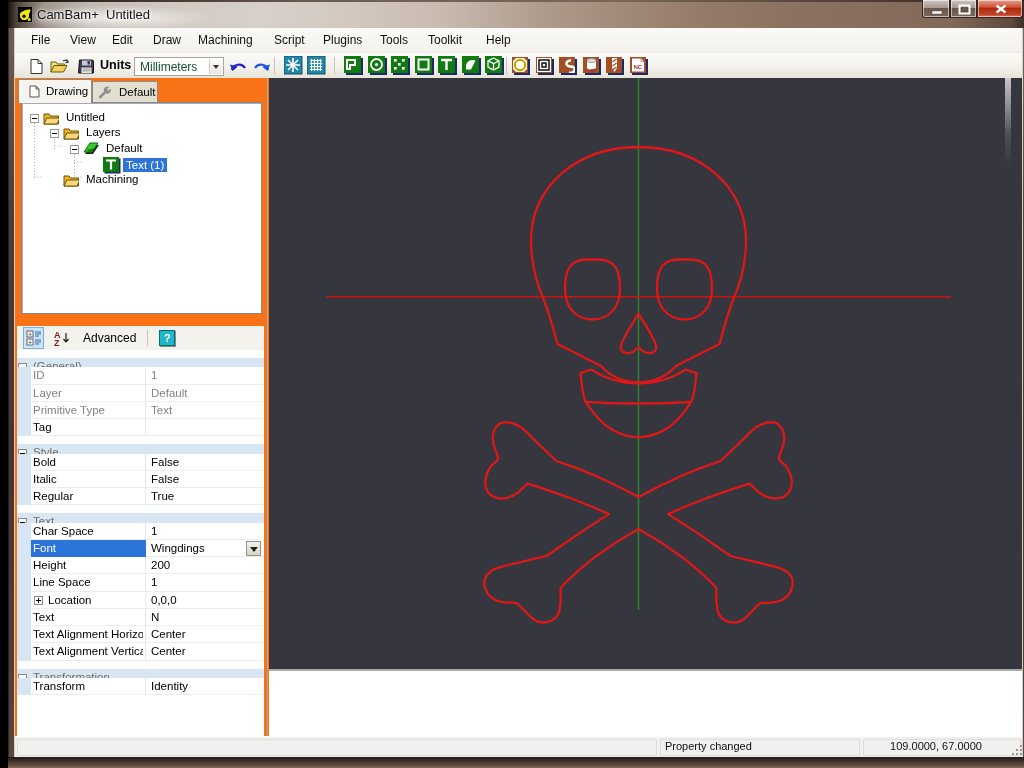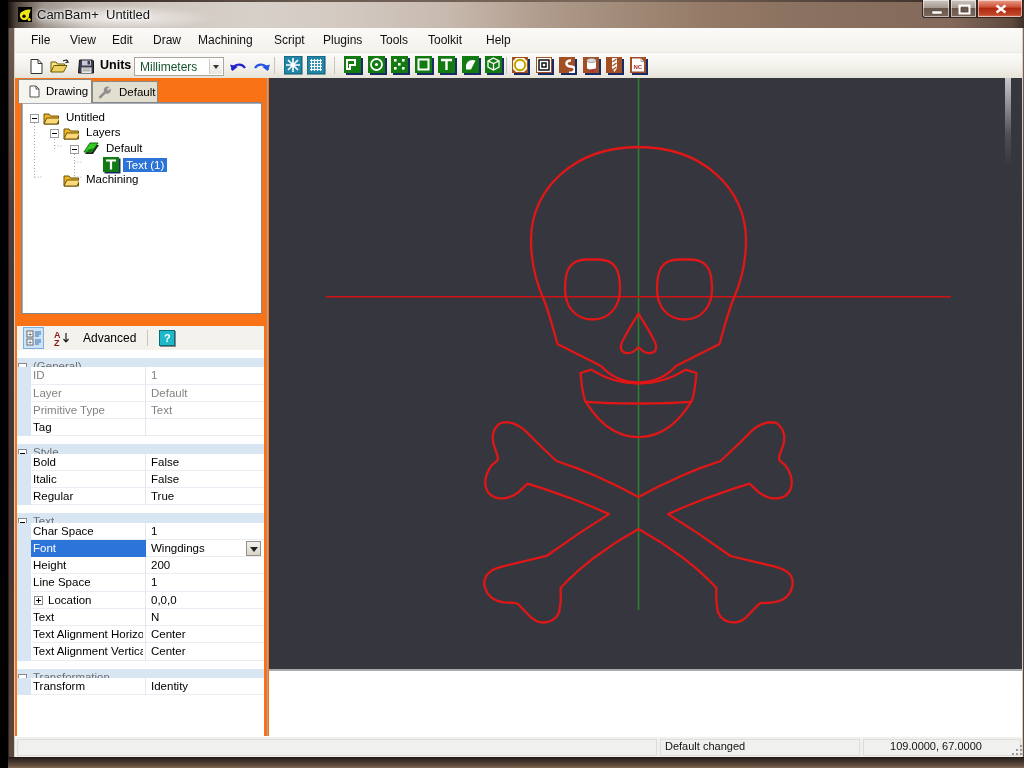--- a/index.html
+++ b/index.html
@@ -430,21 +430,21 @@
       </svg>
   </div>
   <div class="abs" id="underline"></div>
   <div class="abs" style="left:997px;top:78px;width:6px;height:88px;background:linear-gradient(180deg,rgba(225,225,230,0.85),rgba(150,150,160,0.25) 65%,rgba(120,120,128,0) 100%)"></div>
   <div class="abs" id="white"></div>
 
   <div class="abs" id="status">
     <div class="spanel" style="left:2px;width:640px"></div>
     <div class="spanel" style="left:645px;width:200px"></div>
     <div class="spanel" style="left:848px;width:158px"></div>
-    <span style="left:650px">Default changed</span>
+    <span style="left:650px">Property changed</span>
     <span style="left:851px;width:140px;text-align:center">109.0000, 67.0000</span>
     <svg class="abs" style="left:996px;top:7px" width="13" height="13">
         <g fill="#999">
           <rect x="9" y="9" width="2" height="2"></rect>
           <rect x="9" y="5" width="2" height="2"></rect>
           <rect x="5" y="9" width="2" height="2"></rect>
           <rect x="9" y="1" width="2" height="2"></rect>
           <rect x="5" y="5" width="2" height="2"></rect>
           <rect x="1" y="9" width="2" height="2"></rect>
         </g>

